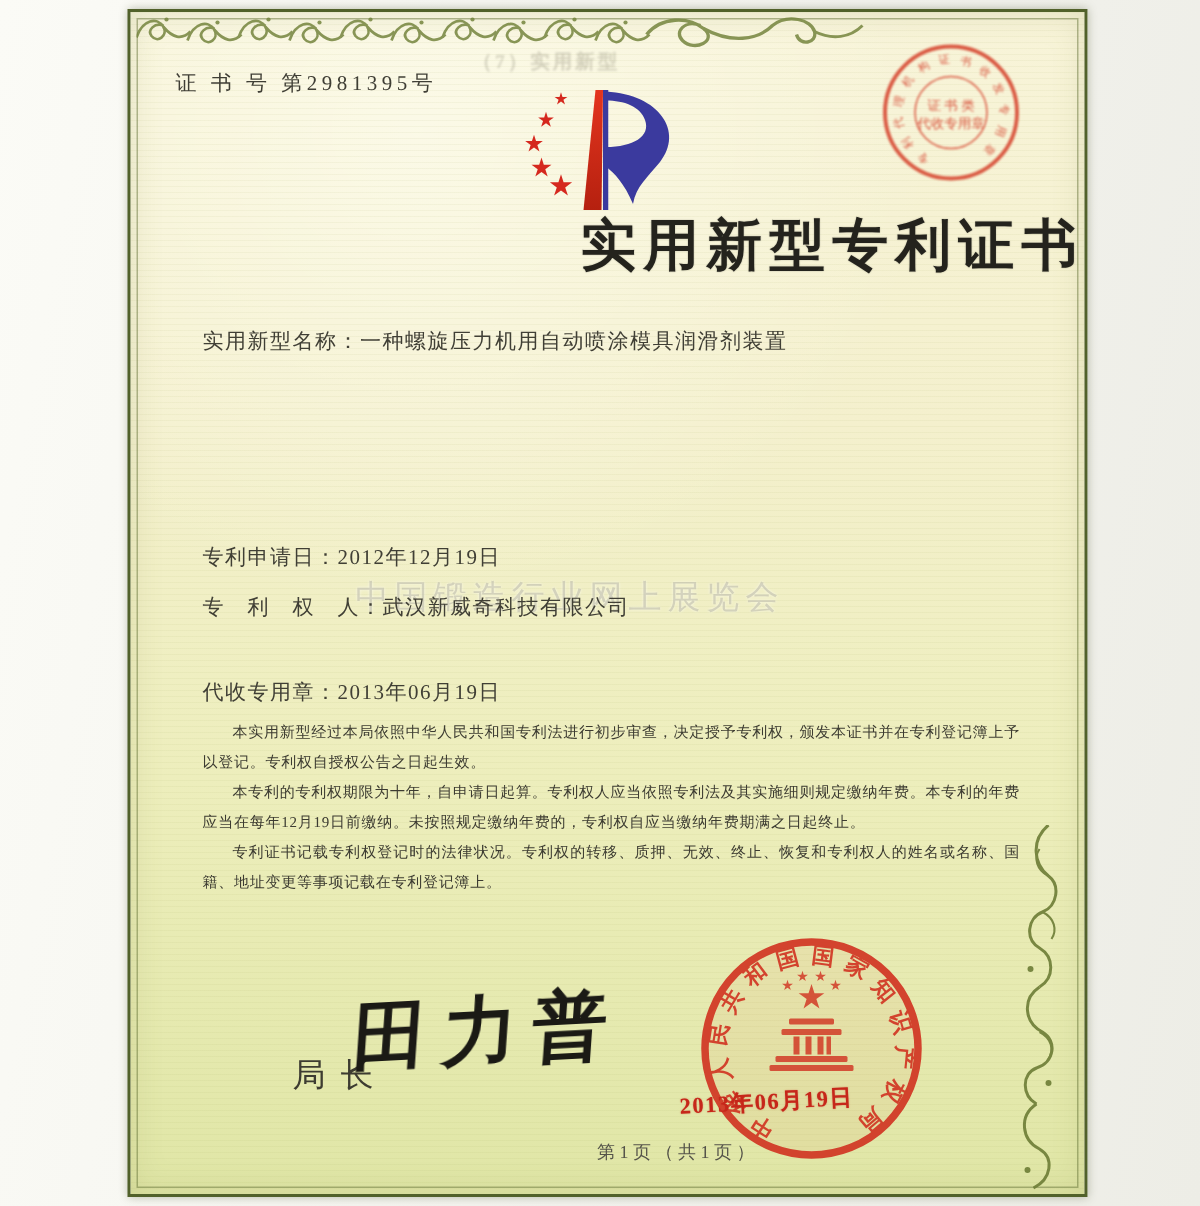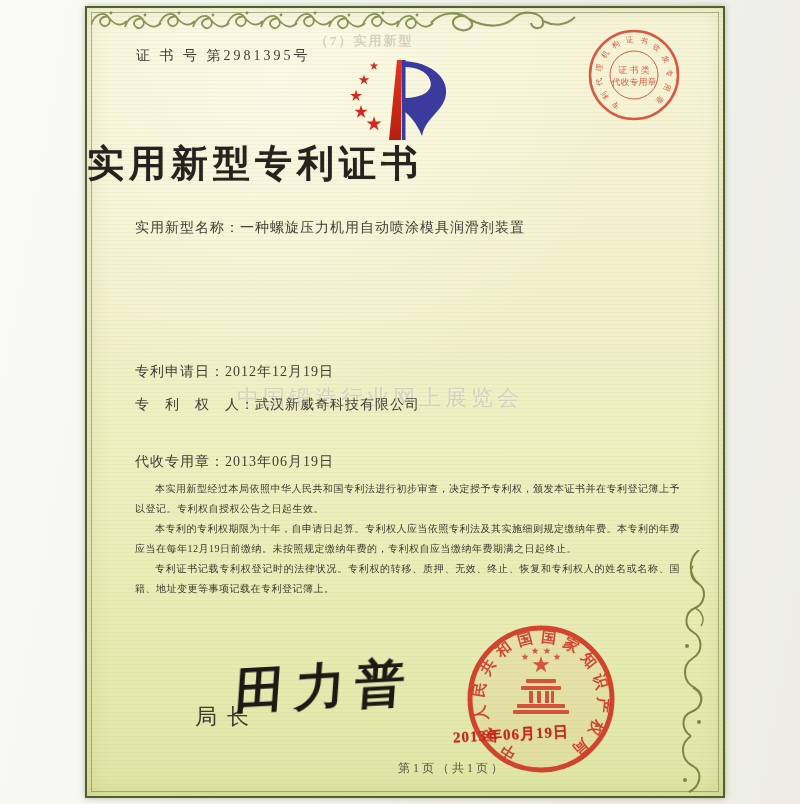--- a/index.html
+++ b/index.html
@@ -25,24 +25,24 @@
     border:1px solid rgba(88,104,44,.45); pointer-events:none; z-index:1;
   }
   .paper::after { 
     content:""; position:absolute; inset:0; z-index:0; pointer-events:none;
     background: repeating-linear-gradient(180deg,
       rgba(150,160,80,.07) 0 1px, rgba(255,255,255,0) 1px 4px);
   }
 
   .abs { position:absolute; z-index:2; }
 
-  .certno { left:30px; top:39px; font-size:14px; letter-spacing:3px; color:#3f3e35;margin-left:19px; }
+  .certno { left:30px; top:39px; font-size:14px; letter-spacing:3px; color:#3f3e35; }
 
   .title {
-    left:0; top:131px; width:100%; text-align:left;
+    left:0; top:131px; width:100%; text-align:right;
     font-size:37px; font-weight:bold; letter-spacing:5px; color:#24231d;
     text-shadow: 0 0 1px rgba(35,35,28,.4);
   }
 
   .field { left:48px; width:560px; font-size:14px; color:#403f35; letter-spacing:1px; }
   .f0{top:211px}.f1{top:265px}.f2{top:311px}.f3{top:355px}.f4{top:388px}.f5{top:445px}
 
   .bodytext {
     left:48px; top:471px; width:545px;
     font-size:10px; line-height:20px; color:#3c3b31;

